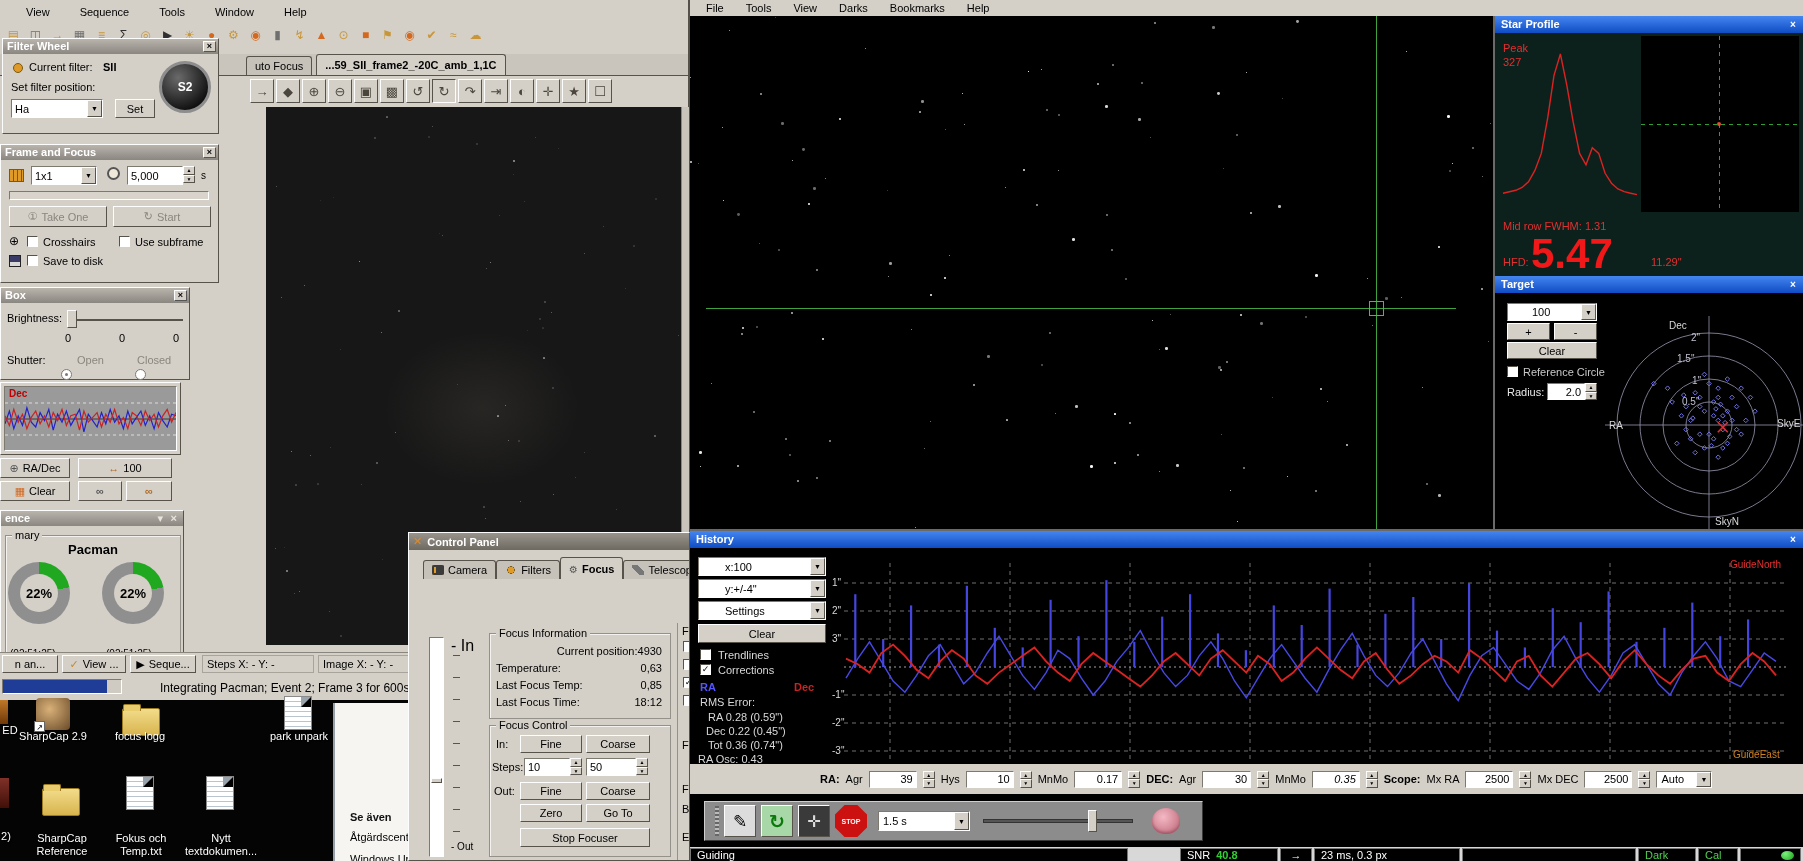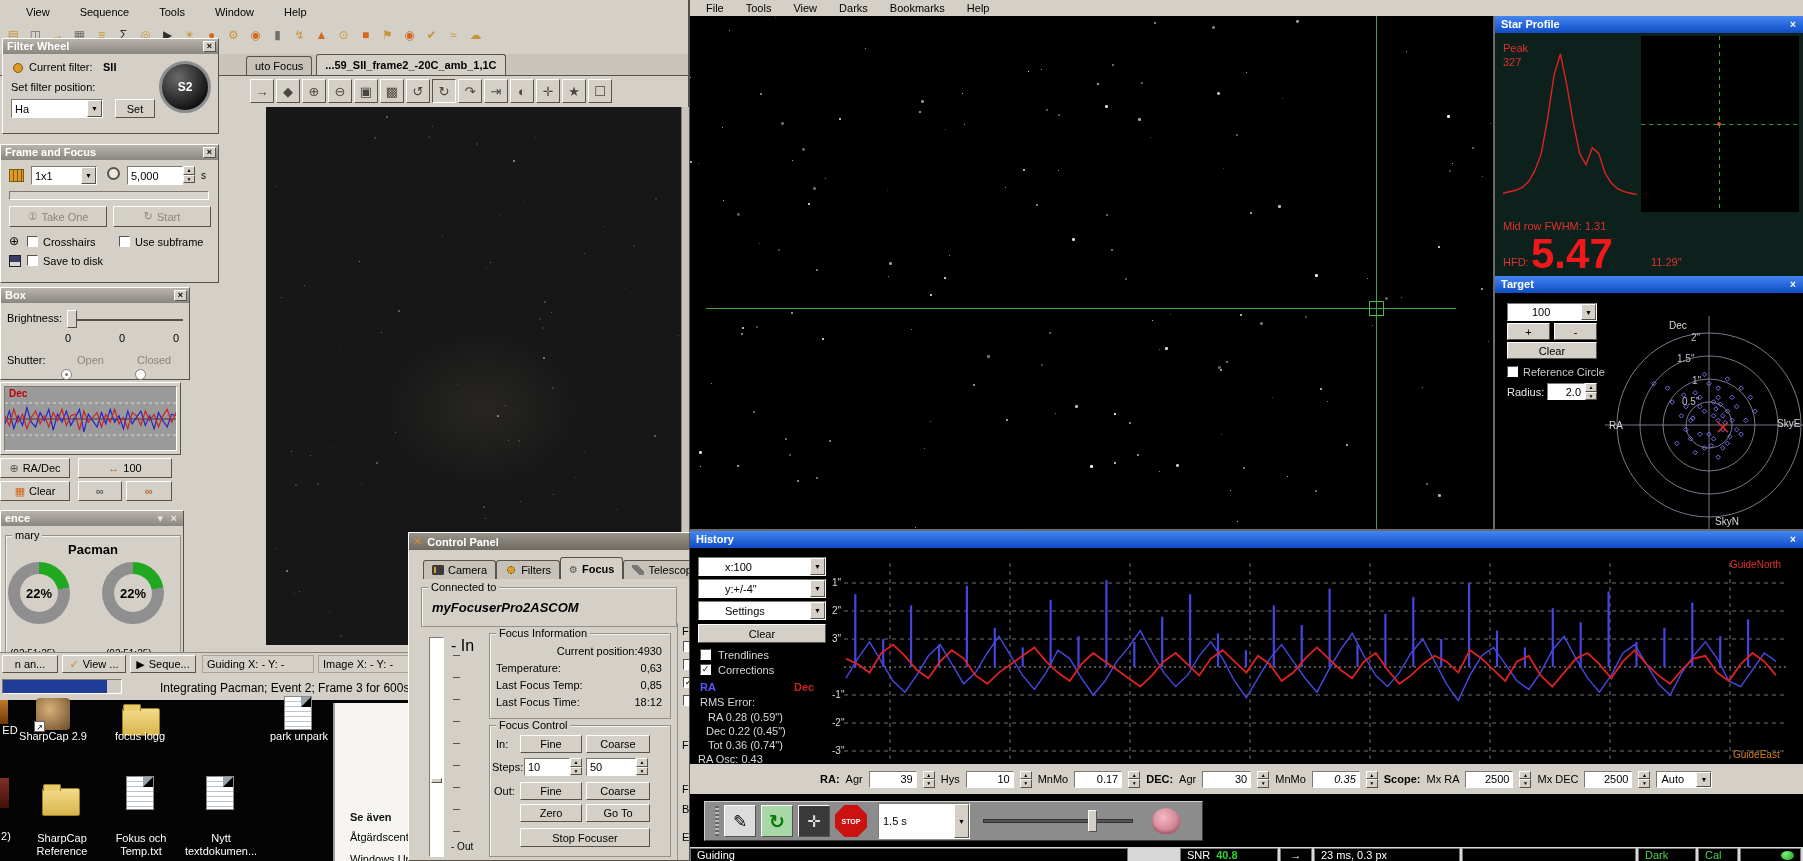--- a/index.html
+++ b/index.html
@@ -342,21 +342,21 @@
         </div>
       <div class="btn abs" style="left:62px;top:2px;width:64px;height:18px">
         <span style="color:#c88828;font-weight:bold">✓</span>
         <span>View ...</span>
         </div>
       <div class="btn abs" style="left:130px;top:2px;width:66px;height:18px">
         <span>▶</span>
         <span>Seque...</span>
         </div>
       <div class="abs" style="left:202px;top:2px;width:112px;height:18px;border:1px solid #a8a49c;display:flex;align-items:center;padding-left:4px">
-        <span>Guiding X: - Y: -</span>
+        <span>Steps X: - Y: -</span>
         </div>
       <div class="abs" style="left:318px;top:2px;width:112px;height:18px;border:1px solid #a8a49c;display:flex;align-items:center;padding-left:4px">
         <span>Image X: - Y: -</span>
         </div>
     </div>
 
     <div class="abs" style="left:0;top:674px;width:688px;height:26px;background:#d4d0c8">
       <div class="abs sk" style="left:2px;top:5px;width:120px;height:15px;background:#cfcbc3">
         <div style="width:88%;height:100%;background:#1f3c96"></div>
         </div>
@@ -425,25 +425,20 @@
         </div>
         <div class="tab active" style="height: 22px; display: flex; gap: 4px;">
           <div style="width: auto; height: 10px; font-size: 10px; color: rgb(85, 85, 85);">⚙</div>
           <div>Focus</div>
         </div>
         <div class="tab" style="height: 19px; display: flex; gap: 4px;">
           <div style="width: 12px; height: 10px; background: linear-gradient(45deg, transparent 35%, rgb(119, 119, 119) 35%, rgb(119, 119, 119) 70%, transparent 70%);"></div>
           <div>Telescope</div>
         </div>
       </div>
-    <div class="abs gb" style="left:12px;top:54px;width:256px;height:40px">
-      <span class="gbl">Connected to</span>
-      <div style="font-weight:bold;font-style:italic;font-size:13px;padding:12px 0 0 10px">
-        <span>myFocuserPro2ASCOM</span></div>
-    </div>
 
     <div class="abs sk" style="left:20px;top:104px;width:15px;height:220px;background:#fff">
       <div class="abs r" style="left:1px;top:140px;width:11px;height:5px"></div>
       </div>
     <span class="abs" style="left:42px;top:104px;font-size:16px">- In</span>
     <div class="abs" id="sliderTicks" style="left:44px;top:122px;width:8px;height:182px">
         <div style="position: absolute; left: 0px; top: 0px; width: 7px; height: 1px; background: rgb(85, 85, 85);"></div>
         <div style="position: absolute; left: 0px; top: 22px; width: 7px; height: 1px; background: rgb(85, 85, 85);"></div>
         <div style="position: absolute; left: 0px; top: 44px; width: 7px; height: 1px; background: rgb(85, 85, 85);"></div>
         <div style="position: absolute; left: 0px; top: 66px; width: 7px; height: 1px; background: rgb(85, 85, 85);"></div>
@@ -946,21 +941,21 @@
           <div class="btn" style="width:32px;height:32px;background:#a8d8a8;font-size:19px;color:#0a7a0a;font-weight:bold">
             <span>↻</span>
             </div>
           <div class="btn" style="width:32px;height:32px;background:#3a3a3a;color:#ddd;font-size:16px">
             <span>✛</span>
             </div>
           <div style="width:32px;height:32px;background:#cc1111;clip-path:polygon(30% 0,70% 0,100% 30%,100% 70%,70% 100%,30% 100%,0 70%,0 30%);
                display:flex;align-items:center;justify-content:center;color:#fff;font-weight:bold;font-size:7px">
             <span>STOP</span>
             </div>
-          <div class="combo" style="width:92px;height:36px;margin-left:6px;padding-left:4px">
+          <div class="combo" style="width:92px;height:20px;margin-left:6px;padding-left:4px">
             <span>1.5 s</span>
             <span class="ar">▼</span>
             </div>
           <div style="position:relative;width:150px;height:26px;margin-left:8px">
             <div style="position:absolute;left:0;top:11px;width:100%;height:4px;background:#555;border:1px solid #333"></div>
             <div class="r" style="position:absolute;left:70%;top:2px;width:9px;height:22px"></div>
             </div>
           <div style="width:28px;height:26px;margin-left:14px;border-radius:50% 50% 45% 45%;
                background:radial-gradient(circle at 40% 35%,#f4b8c4,#c87888 75%);box-shadow:inset 0 -2px 3px #a05868"></div>
         </div>

